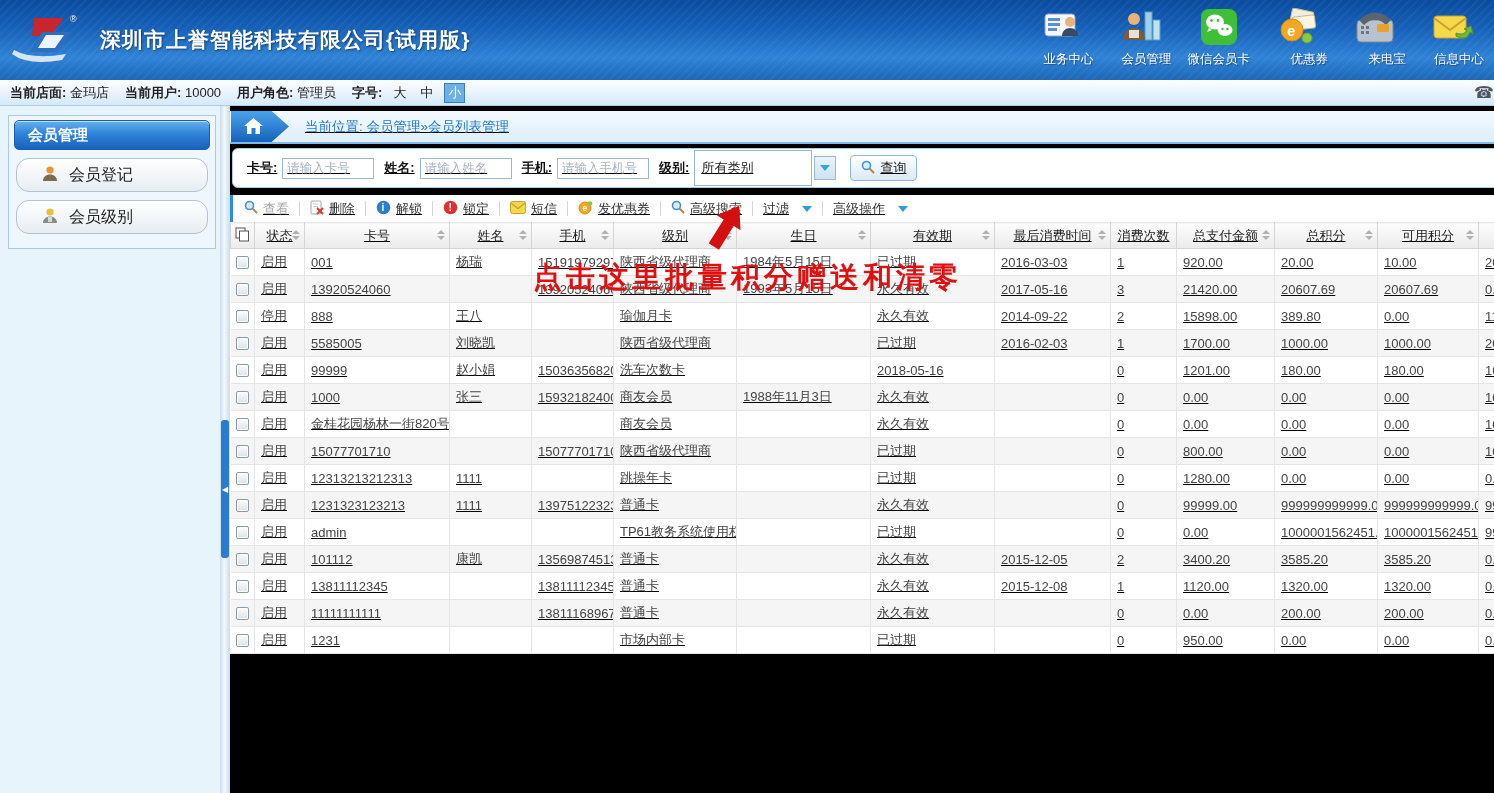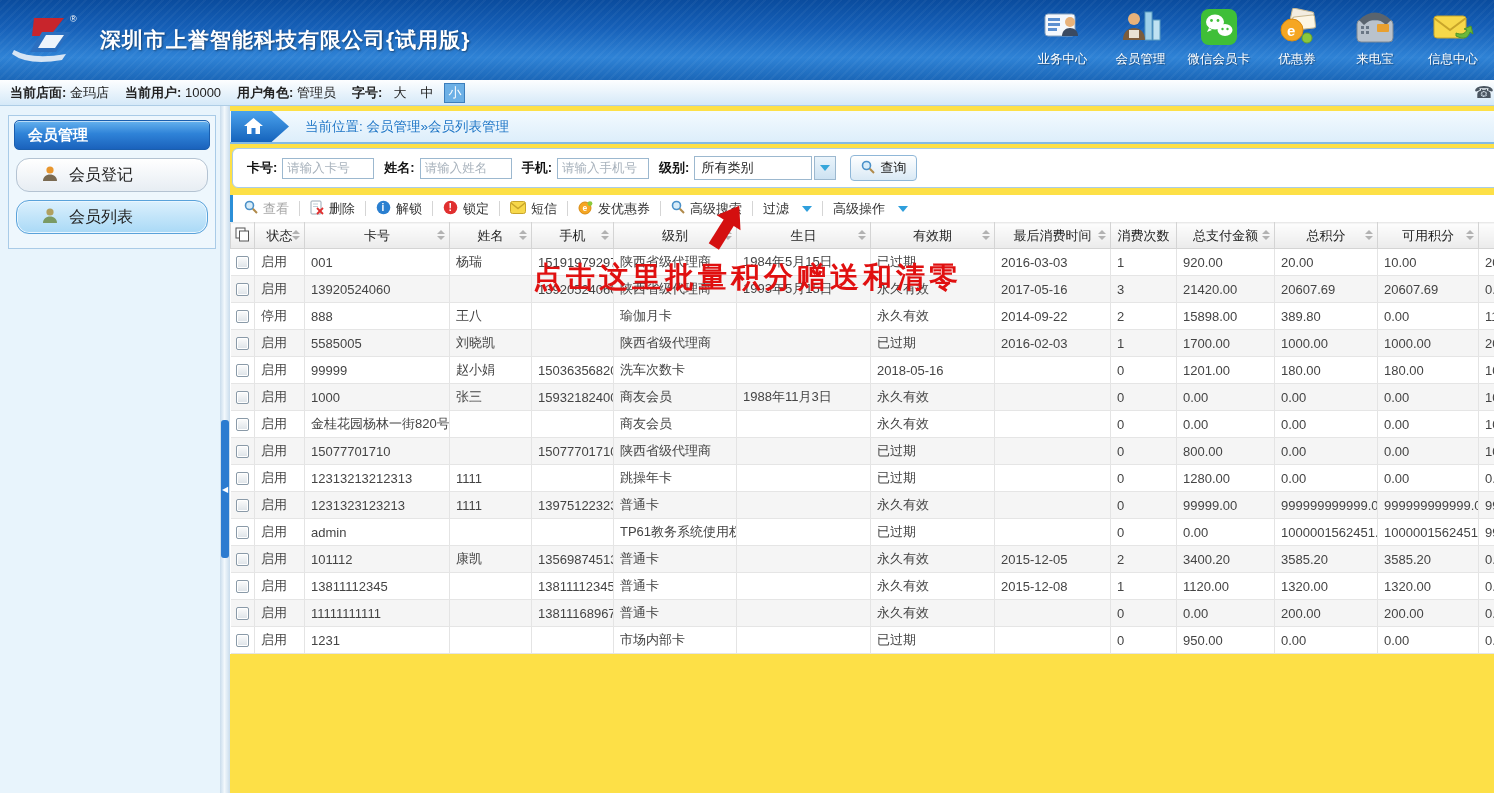--- a/index.html
+++ b/index.html
@@ -10,21 +10,21 @@
   .banner { height:80px; position:relative;
     background:linear-gradient(180deg,#0a4c9e 0%,#1660b8 35%,#2f83d6 72%,#1b67b8 100%); }
   .banner:after{content:"";position:absolute;inset:0;
     background:repeating-linear-gradient(135deg,rgba(255,255,255,.04) 0 2px,transparent 2px 6px);}
   .logo-wrap{position:absolute;left:8px;top:12px;display:flex;align-items:center;z-index:2;}
   .app-title{color:#fff;font-size:21px;font-weight:bold;margin-left:10px;
     text-shadow:1px 1px 2px rgba(0,0,0,.45);letter-spacing:1px;}
   .banner-nav{position:absolute;right:10px;top:6px;display:flex;gap:16px;z-index:2;}
   .nav-item{min-width:62px;text-align:center;cursor:pointer;}
   .nav-item .nico{height:42px;display:flex;align-items:center;justify-content:center;}
-  .nav-item .nlabel{color:#fff;font-size:12.5px;margin-top:3px;text-shadow:1px 1px 1px rgba(0,0,0,.4);}
+  .nav-item .nlabel{color:#fff;font-size:12.5px;margin-top:3px;text-shadow:1px 1px 1px rgba(0,0,0,.4);text-align:right;}
 
   
   .statusbar{height:26px;background:linear-gradient(180deg,#fdfeff,#d5e9f8);
     border-bottom:1px solid #aecde6;display:flex;align-items:center;
     font-size:13px;color:#222;padding:0 10px;position:relative;}
   .statusbar .fld{margin-right:16px;}
   .statusbar b{font-weight:bold;}
   .size-btn{display:inline-block;margin-left:8px;padding:0 3px;cursor:pointer;}
   .size-btn.active{background:#6cb0e6;color:#fff;border:1px solid #3c7ebc;}
   .phone-glyph{position:absolute;right:0px;top:3px;font-size:16px;color:#4a5560;cursor:pointer;}
@@ -42,38 +42,38 @@
     background:linear-gradient(180deg,#ffffff,#e7edf3);
     display:flex;align-items:center;gap:10px;padding-left:24px;
     font-size:16px;color:#222;cursor:pointer;}
   .menu-item.active{background:linear-gradient(180deg,#dbf0fd,#a9d9f6);
     border:1px solid #59a2da;box-shadow:inset 0 0 0 1px #eaf6ff;}
   .splitter{width:10px;background:linear-gradient(90deg,#c9dcec,#f2f8fc 45%,#c9dcec);position:relative;}
   .splitter-handle{position:absolute;top:314px;left:1px;width:8px;height:138px;
     background:#2b7bd0;border-radius:3px;color:#fff;font-size:8px;
     display:flex;align-items:center;justify-content:center;cursor:pointer;}
 
-  .content{flex:1;background:#fde047;position:relative;overflow:hidden;padding-top:5px;}
+  .content{flex:1;background:#000000;position:relative;overflow:hidden;padding-top:5px;text-decoration:underline;}
 
   
   .breadcrumb{height:33px;border-bottom:2px solid #82bae6;display:flex;align-items:center;
     background:linear-gradient(180deg,#f3fafe,#ddeefb);}
   .home-badge{width:58px;height:31px;margin-left:1px;display:flex;align-items:center;
     padding-left:13px;background:linear-gradient(180deg,#4aa2ec,#1563bc);
     clip-path:polygon(0 0,70% 0,100% 50%,70% 100%,0 100%);cursor:pointer;}
   .breadcrumb-text{color:#1f76c6;font-size:13.5px;margin-left:16px;}
 
   
   .search-panel{margin:4px 0 0 2px;width:1600px;height:40px;background:#fff;
     border:1px solid #a9cce9;border-radius:6px;display:flex;align-items:center;padding:0 4px;}
   .s-label{font-size:13px;font-weight:bold;color:#111;margin:0 5px 0 10px;}
   .s-input{width:92px;height:21px;border:1px solid #9cb8cf;font-size:12.5px;
     padding:0 4px;color:#333;}
   .s-input::placeholder{color:#a8b2bc;}
-  .sel-box{width:118px;height:24px;border:1px solid #9cb8cf;font-size:13px;color:#222;
+  .sel-box{width:118px;height:36px;border:1px solid #9cb8cf;font-size:13px;color:#222;
     display:flex;align-items:center;padding-left:6px;background:#fff;cursor:pointer;}
   .sel-btn{width:22px;height:24px;margin-left:2px;border:1px solid #9cb8cf;
     background:linear-gradient(180deg,#eaf4fb,#cde2f2);display:flex;align-items:center;
     justify-content:center;cursor:pointer;}
   .sel-btn .tri{width:0;height:0;border-left:5px solid transparent;border-right:5px solid transparent;
     border-top:6px solid #35a6da;}
   .query-btn{height:26px;margin-left:14px;padding:0 10px;border:1px solid #8fb7d8;border-radius:4px;
     background:linear-gradient(180deg,#ffffff,#d9e9f5);font-size:13px;color:#222;
     display:flex;align-items:center;gap:5px;cursor:pointer;}
 
@@ -222,26 +222,27 @@
     <div class="menu-panel">
       <div class="menu-header">会员管理</div>
       <div id="menu-items">
           <div class="menu-item">
             <span><svg width="18" height="17" viewBox="0 0 18 17">
                 <circle cx="9" cy="5" r="3.6" fill="#e8962e"></circle>
                 <path d="M2 16c0-4.2 3.1-6.6 7-6.6s7 2.4 7 6.6z" fill="#7a6a52"></path>
               </svg></span>
             <span>会员登记</span>
           </div>
-          <div class="menu-item active">
+          <div class="menu-item">
             <span><svg width="18" height="17" viewBox="0 0 18 17">
-                <circle cx="9" cy="5" r="3.6" fill="#b0a060"></circle>
-                <path d="M2 16c0-4.2 3.1-6.6 7-6.6s7 2.4 7 6.6z" fill="#7a9a64"></path>
+                <circle cx="9" cy="5" r="3.6" fill="#e8c030"></circle>
+                <path d="M2 16c0-4.2 3.1-6.6 7-6.6s7 2.4 7 6.6z" fill="#8a8a8a"></path>
+                <rect x="7" y="10" width="4" height="5" fill="#d8d8d8"></rect>
               </svg></span>
-            <span>会员列表</span>
+            <span>会员级别</span>
           </div>
         </div>
     </div>
   </div>
   <div class="splitter">
     <div class="splitter-handle">◀</div>
   </div>
 
   <div class="content">
     <div class="breadcrumb">

